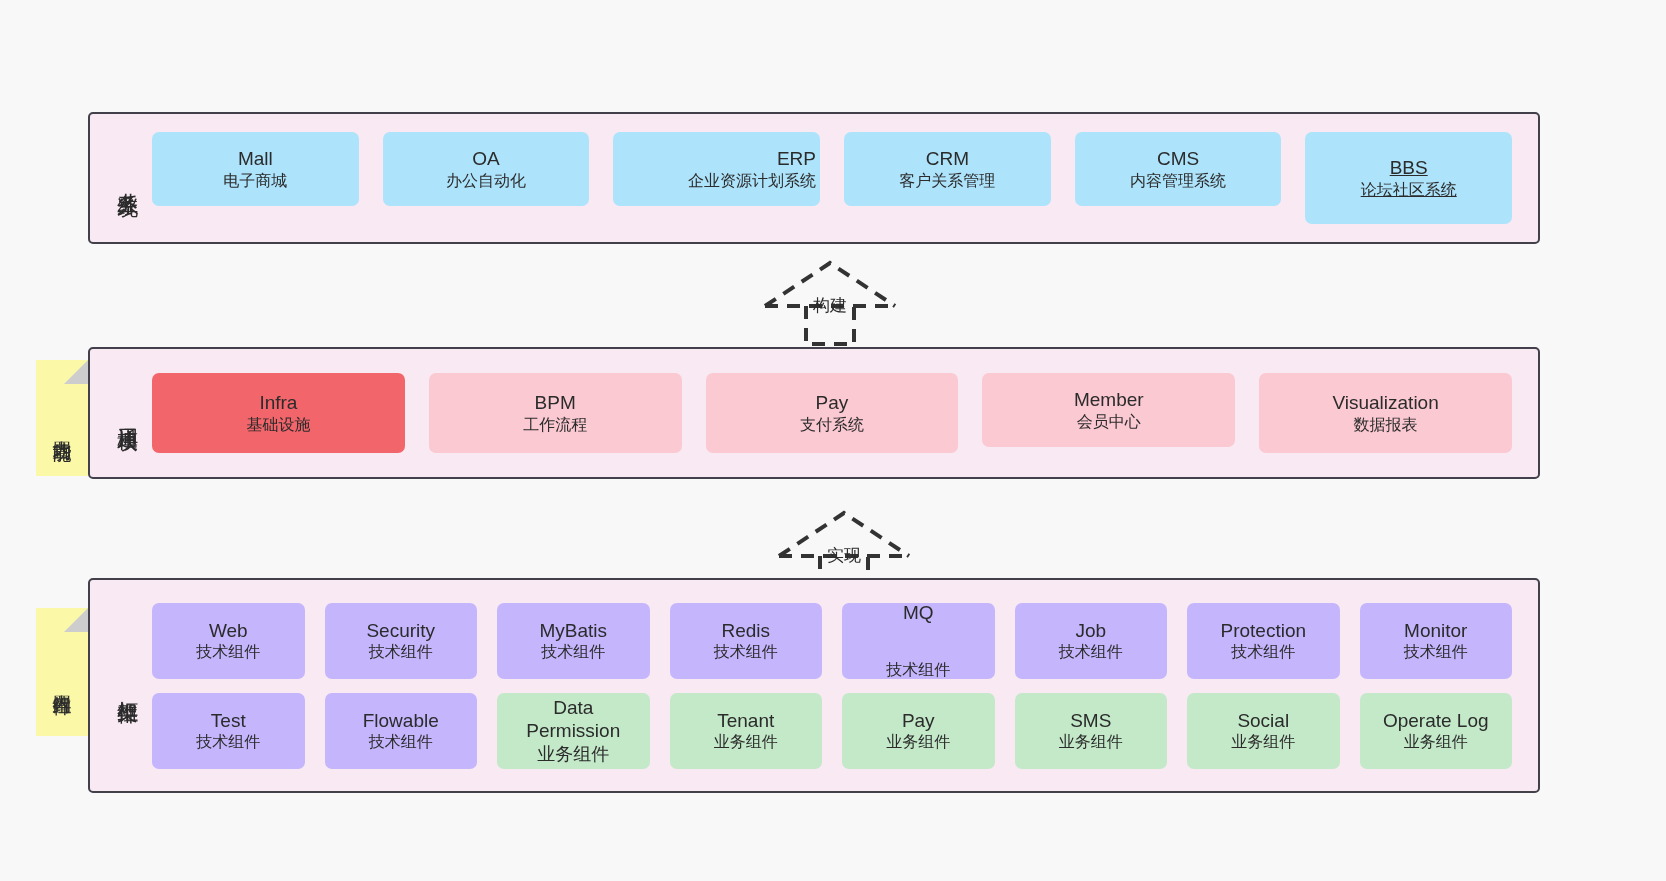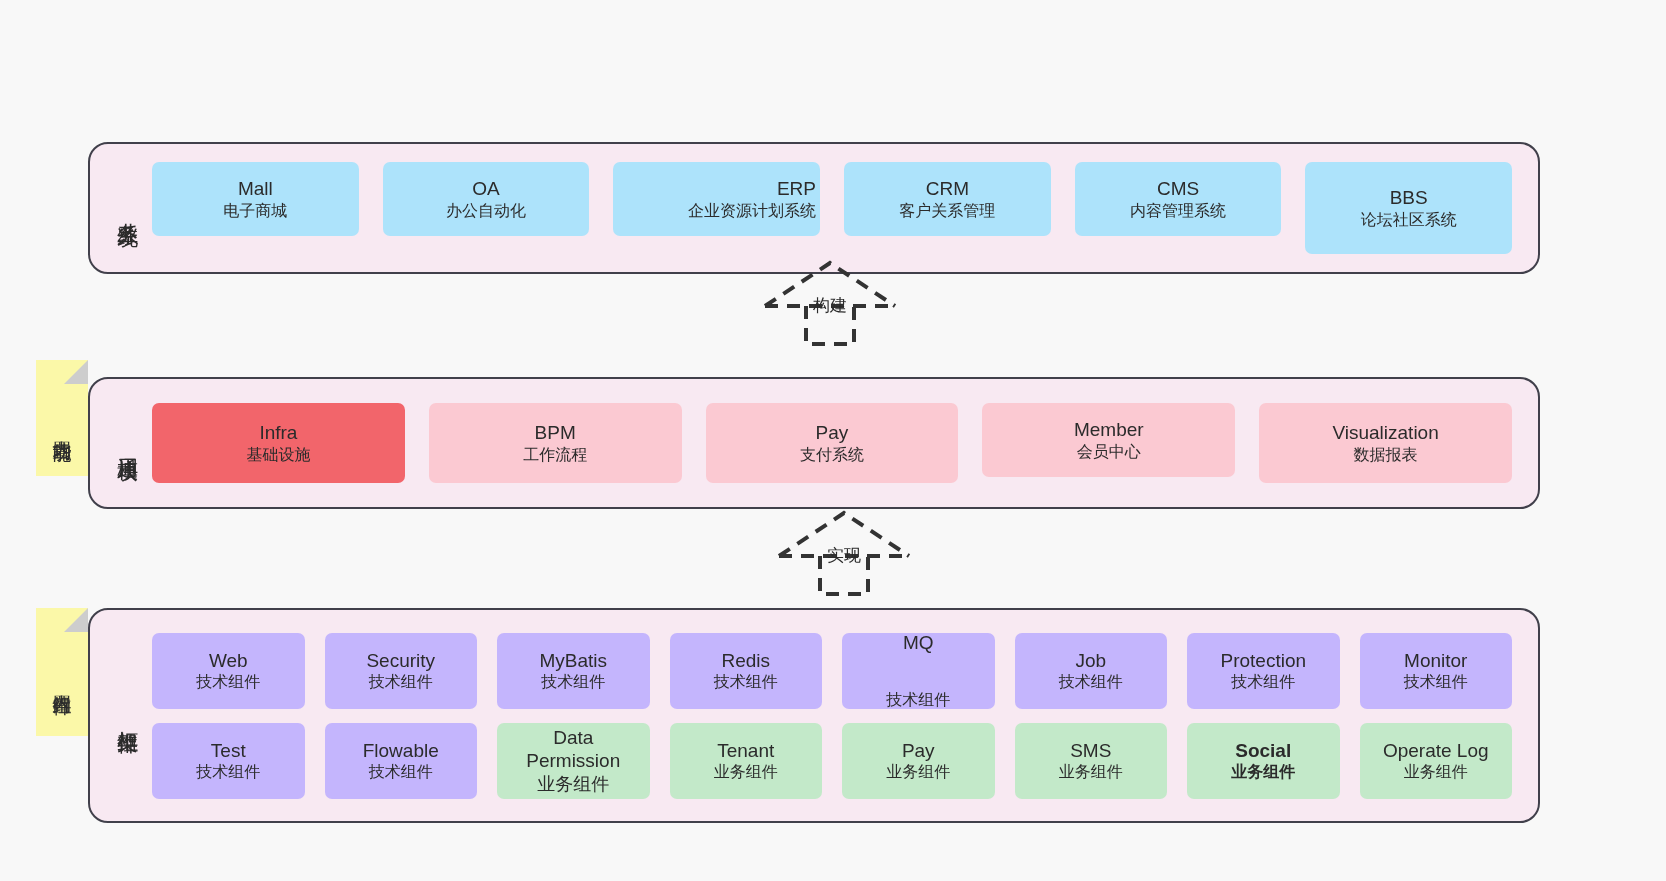--- a/index.html
+++ b/index.html
@@ -19,23 +19,22 @@
     background: #f8f8f8;
   }
 
   
   .layer {
     position: absolute;
     display: flex;
     align-items: stretch;
     background: #f8e9f2;
     border: 2px solid #41404b;
-    border-radius: 20px;
+    border-radius: 5px;
     padding: 18px;
-    margin-top: 30px;
   }
 
   
   .layer-title {
     flex: 0 0 auto;
     width: 40px;
     display: flex;
     align-items: center;
     justify-content: center;
     font-size: 21px;
@@ -155,21 +154,21 @@
           <div class="t2">企业资源计划系统</div>
         </div>
         <div class="card c-blue" style="height:74px;">
           <div class="t1">CRM</div>
           <div class="t2">客户关系管理</div>
         </div>
         <div class="card c-blue" style="height:74px;">
           <div class="t1">CMS</div>
           <div class="t2">内容管理系统</div>
         </div>
-        <div class="card c-blue" style="height:92px;">
+        <div class="card c-blue" style="height:92px;text-decoration:underline;">
           <div class="t1">BBS</div>
           <div class="t2">论坛社区系统</div>
         </div>
       </div>
     </div>
   </div>
 
   <div class="connector" id="conn-build" style="left:760px; top:258px; width:140px; height:88px;">
     <svg width="140" height="88" viewBox="0 0 140 88">
       <path d="M 5 48 L 70 5 L 135 48" fill="none" stroke="#333333" stroke-width="4" stroke-dasharray="13 9" stroke-linecap="butt"></path>
@@ -282,21 +281,21 @@
           <div class="t2">业务组件</div>
         </div>
         <div class="card c-lightgreen" style="height:76px;">
           <div class="t1">Pay</div>
           <div class="t2">业务组件</div>
         </div>
         <div class="card c-lightgreen" style="height:76px;">
           <div class="t1">SMS</div>
           <div class="t2">业务组件</div>
         </div>
-        <div class="card c-lightgreen" style="height:76px;font-weight:bold;">
+        <div class="card c-lightgreen" style="height:76px;">
           <div class="t1">Social</div>
           <div class="t2">业务组件</div>
         </div>
         <div class="card c-lightgreen" style="height:76px;">
           <div class="t1">Operate Log</div>
           <div class="t2">业务组件</div>
         </div>
       </div>
 
     </div>

